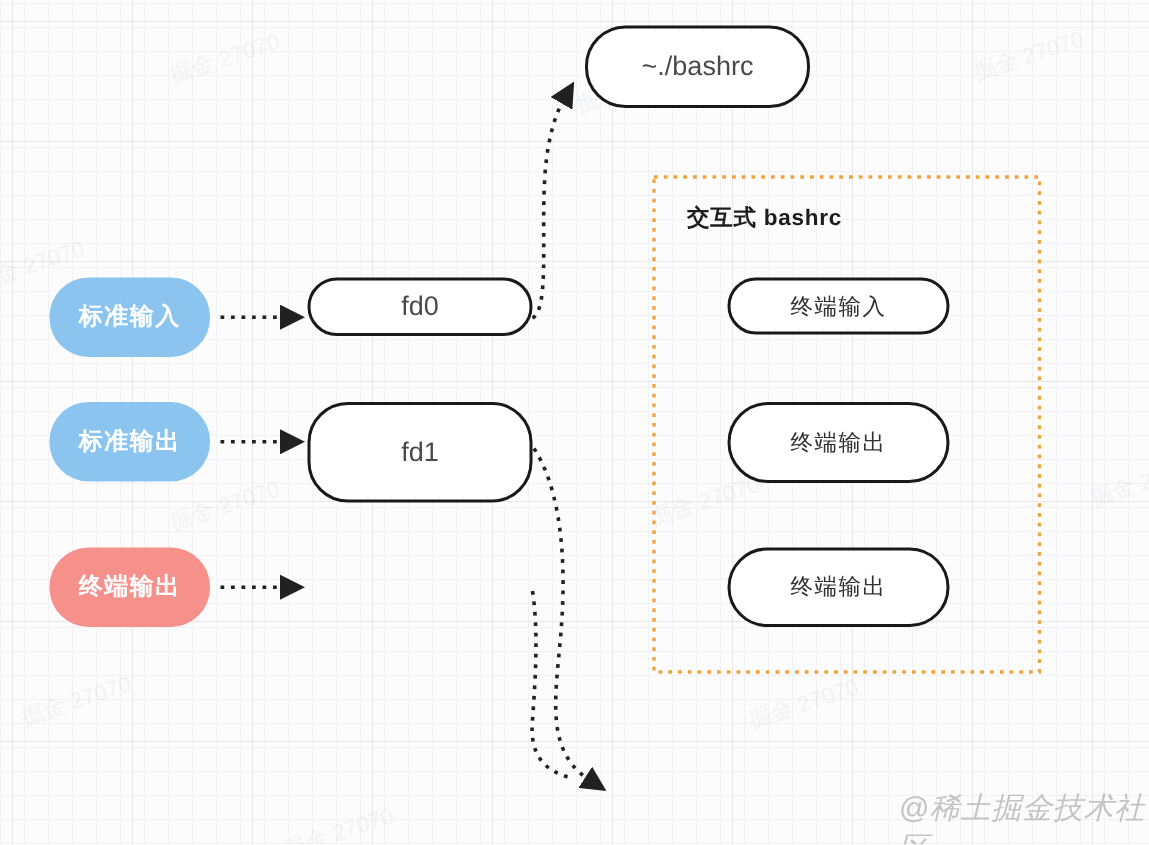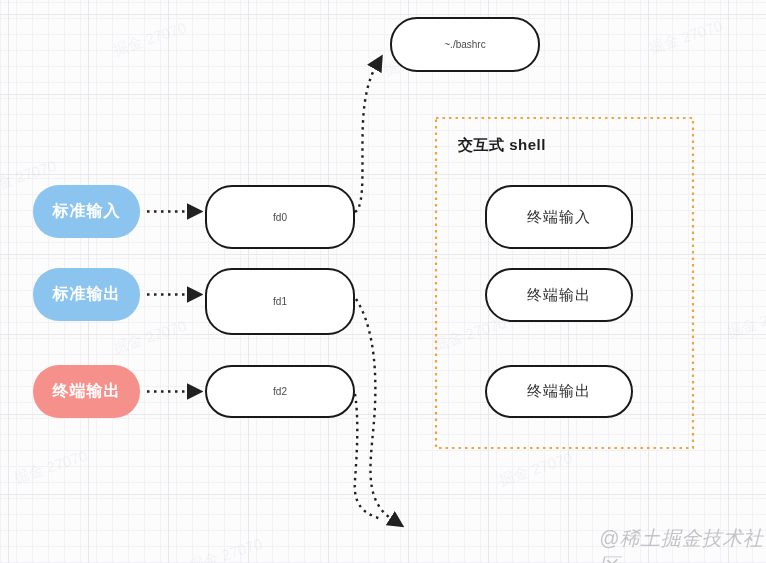--- a/index.html
+++ b/index.html
@@ -45,21 +45,21 @@
   }
   .node {
     position: absolute;
     box-sizing: border-box;
     background: #ffffff;
     border: 2.5px solid var(--node-border, #191919);
     border-radius: 27px;
     display: flex;
     align-items: center;
     justify-content: center;
-    font-size: 10px;
+    font-size: 18px;
     color: var(--node-text, #4a4a4a);
   }
   .node.cn {
     font-size: 15px;
     color: #303030;
     letter-spacing: 1px;
   }
   .pill {
     position: absolute;
     left: 33px;
@@ -133,26 +133,25 @@
     <path class="edge" d="M147 391.5 L190 391.5" marker-end="url(#ah)"></path>
     <path class="edge" d="M355 212 C366 206 361 160 363 122 C364 98 369 78 376 66" marker-end="url(#ah)"></path>
     <path class="edge" d="M356 299 C371 322 377 360 375 405 C373 455 359 498 393 520" marker-end="url(#ah)"></path>
     <path class="edge" d="M355 394 C359 420 357 452 355 480 C353 503 362 514 382 519"></path>
   </svg>
 
   <div class="pill blue" style="top:268px">标准输出</div>
   <div class="pill blue" style="top:185px">标准输入</div>
   <div class="pill red" style="top:365px">终端输出</div>
 
-  <div class="node" style="left:205px; top:185px; width:150px; height:64px">fd0</div>
+  <div class="node" style="left:205px; top:185px; width:150px; height:39px">fd0</div>
   <div class="node" style="left:205px; top:268px; width:150px; height:67px">fd1</div>
-  <div class="node" style="left:205px; top:365px; width:150px; height:53px">fd2</div>
 
   <div class="node" style="left:390px; top:17px; width:150px; height:55px">~./bashrc</div>
 
-  <div class="shell-title">交互式 shell</div>
+  <div class="shell-title">交互式 bashrc</div>
 
-  <div class="node cn" style="left:485px; top:185px; width:148px; height:64px">终端输入</div>
+  <div class="node cn" style="left:485px; top:185px; width:148px; height:38px">终端输入</div>
   <div class="node cn" style="left:485px; top:268px; width:148px; height:54px">终端输出</div>
   <div class="node cn" style="left:485px; top:365px; width:148px; height:53px">终端输出</div>
 
   <div class="credit">@稀土掘金技术社区</div>
 </div>
 
 </body></html>

